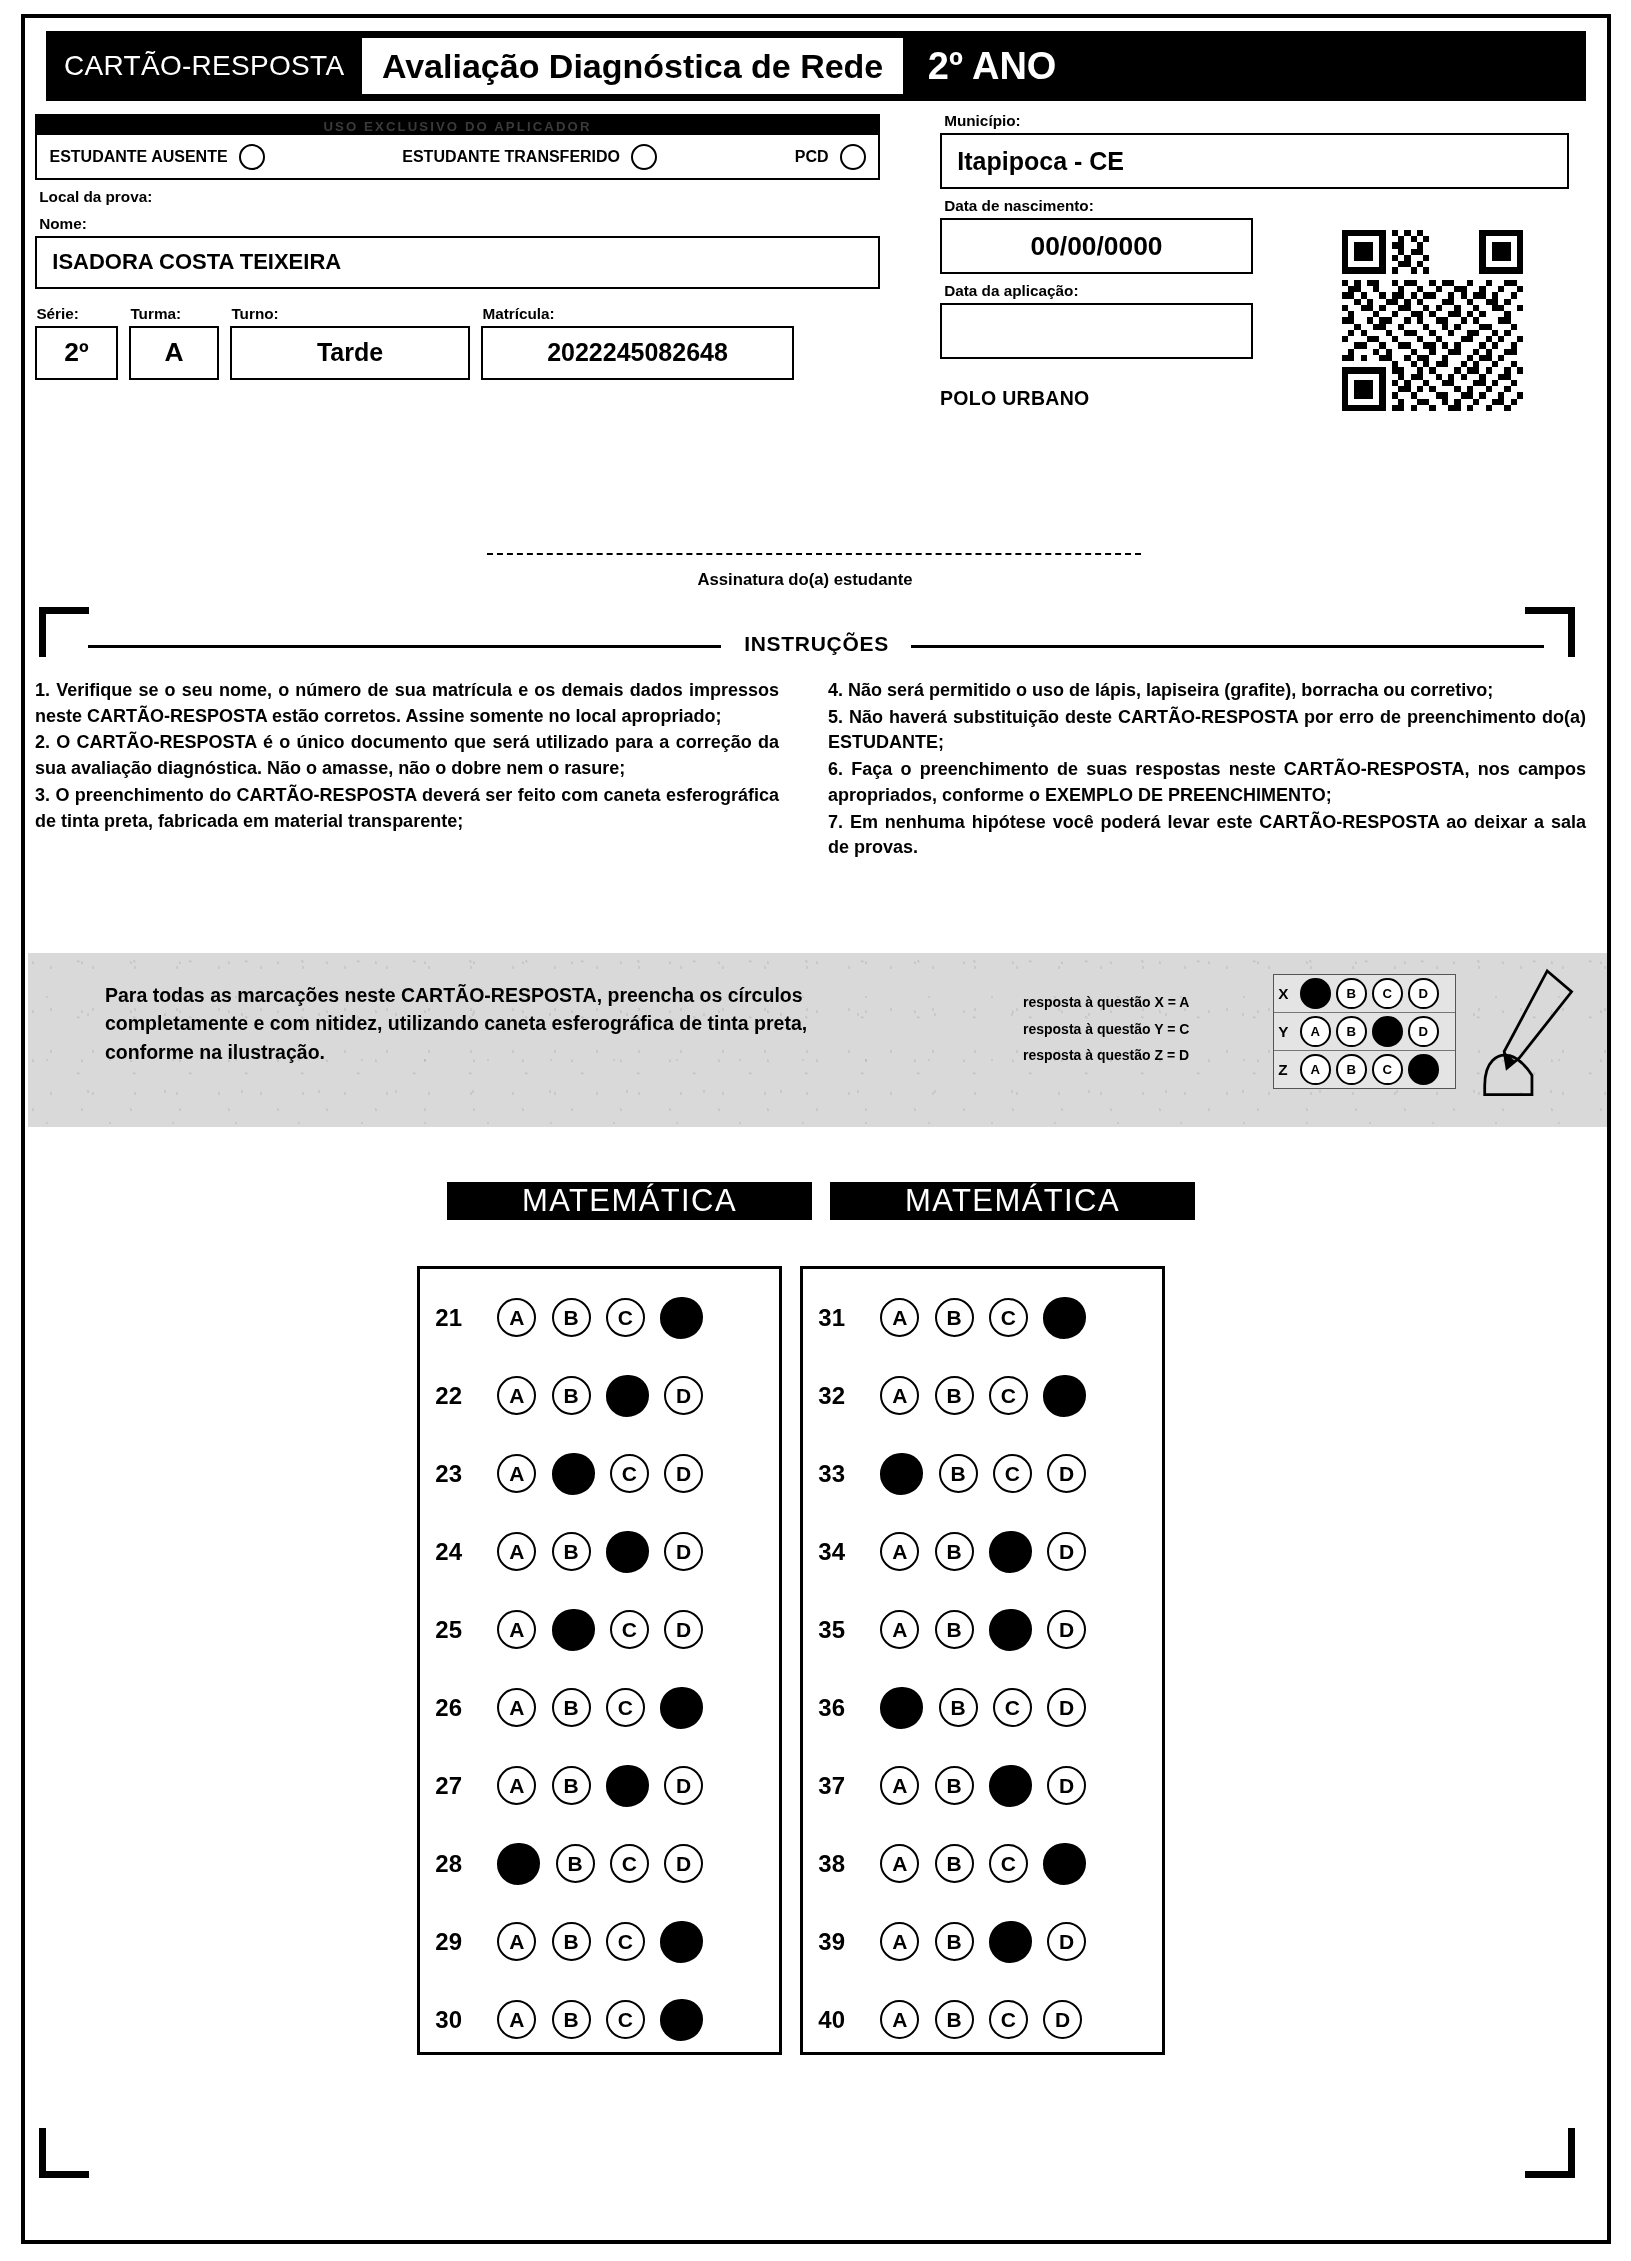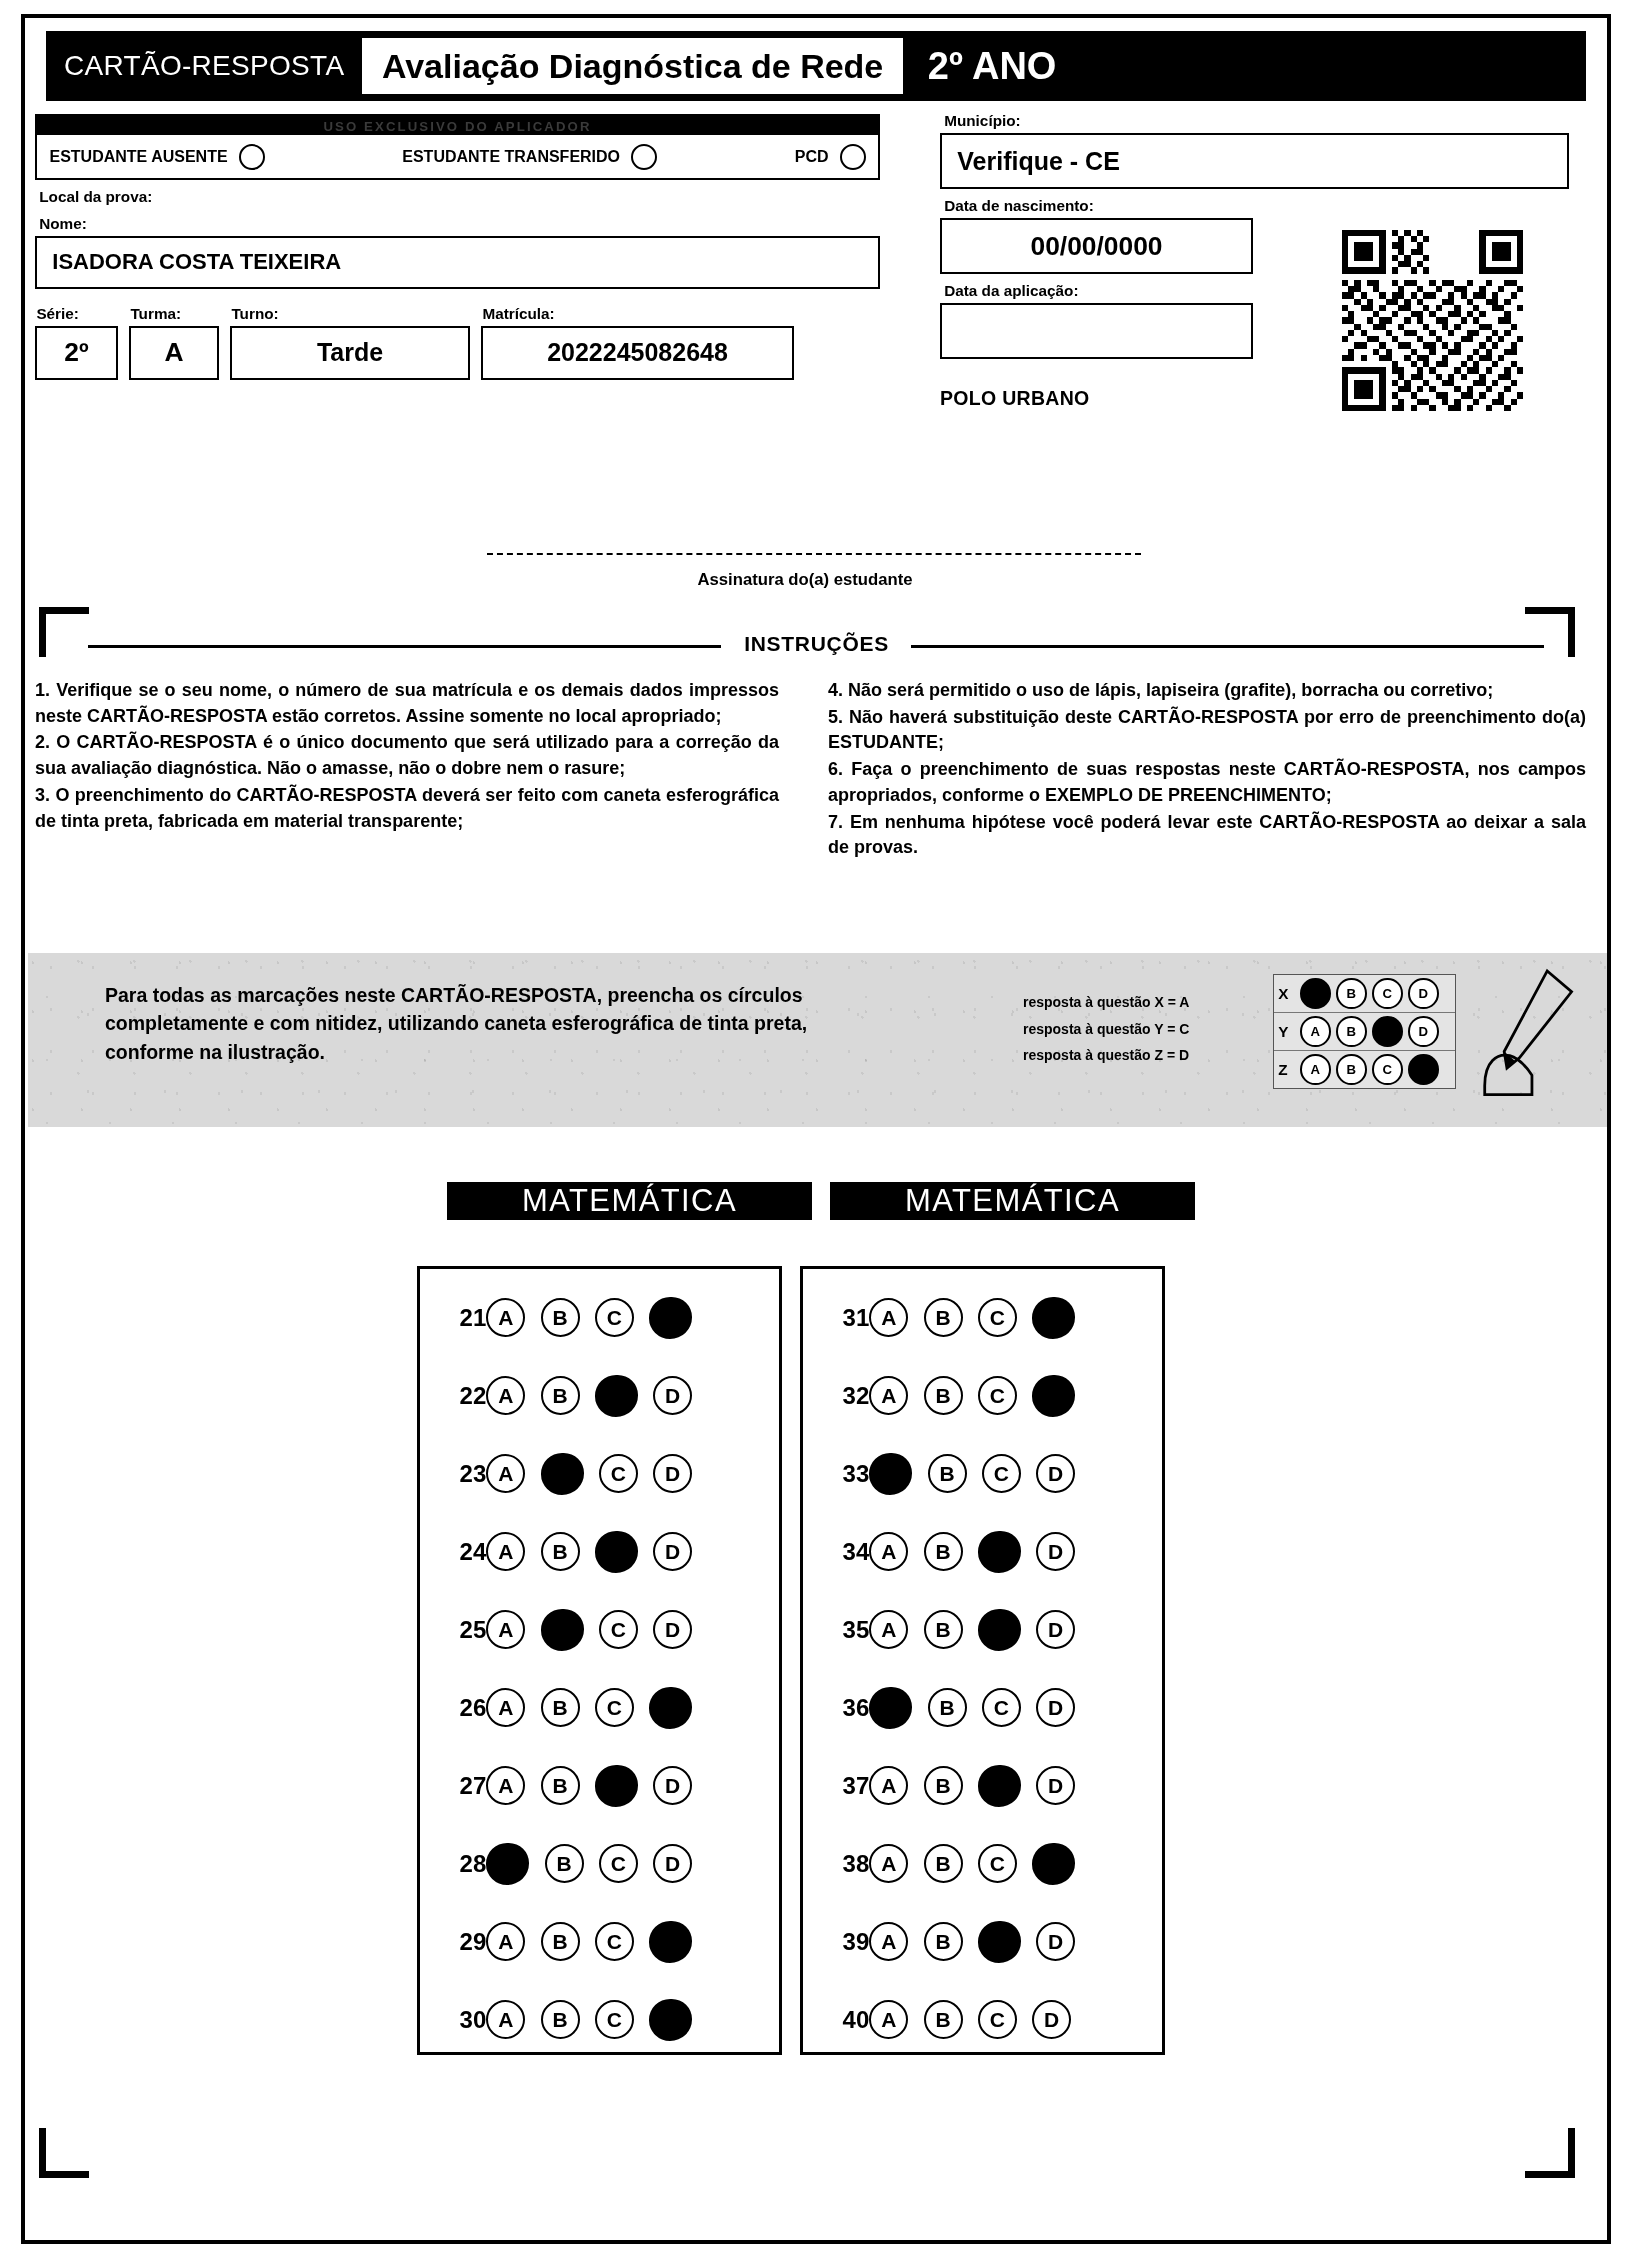--- a/index.html
+++ b/index.html
@@ -308,21 +308,22 @@
   .q-row {
     display: flex;
     align-items: center;
     height: 78px;
     padding-left: 15.3px;
   }
   .q-num {
     width: 51px;
     font-size: 24px;
     font-weight: bold;
-    text-align: right;
+    text-align: left;
+    padding-right: 11px;
   }
   .bub {
     width: 39px;
     height: 39px;
     border: 2.8px solid #000;
     border-radius: 50%;
     margin-right: 15.3px;
     display: flex;
     align-items: center;
     justify-content: center;
@@ -393,21 +394,21 @@
       </div>
       <div class="sf">
         <div class="field-label">Matrícula:</div>
         <div class="field-box fb-matricula">2022245082648</div>
       </div>
     </div>
   </div>
 
   <div class="info-right">
     <div class="field-label">Município:</div>
-    <div class="field-box fb-mun">Verifique - CE</div>
+    <div class="field-box fb-mun">Itapipoca - CE</div>
 
     <div class="field-label">Data de nascimento:</div>
     <div class="field-box fb-nasc">00/00/0000</div>
 
     <div class="field-label">Data da aplicação:</div>
     <div class="field-box fb-aplic"></div>
 
     <div class="polo">POLO URBANO</div>
   </div>
 

